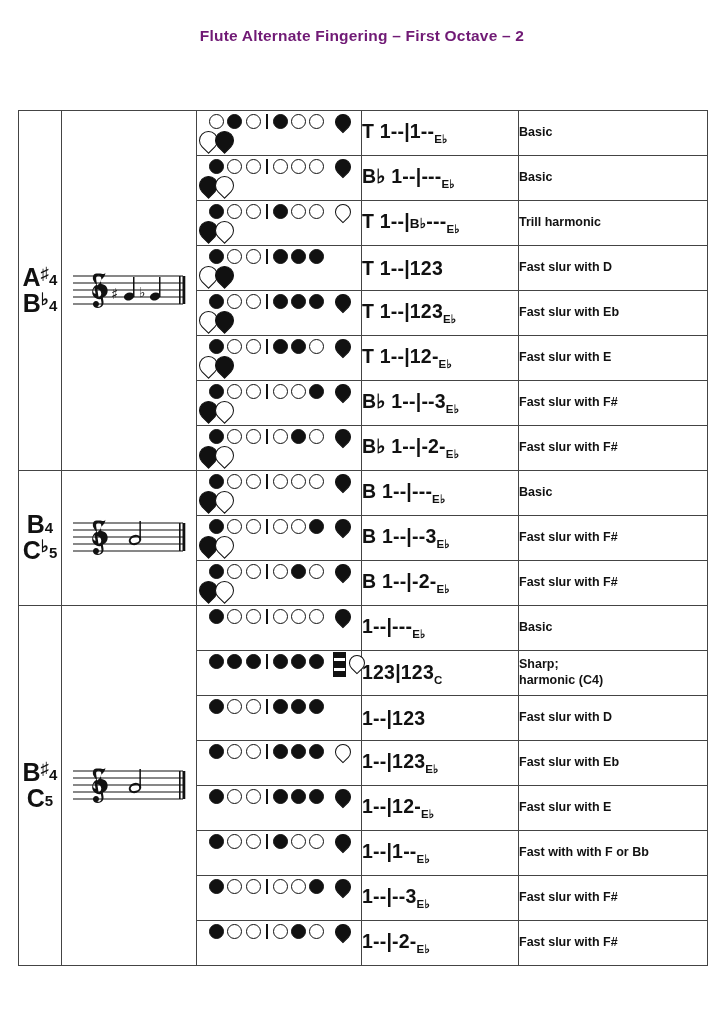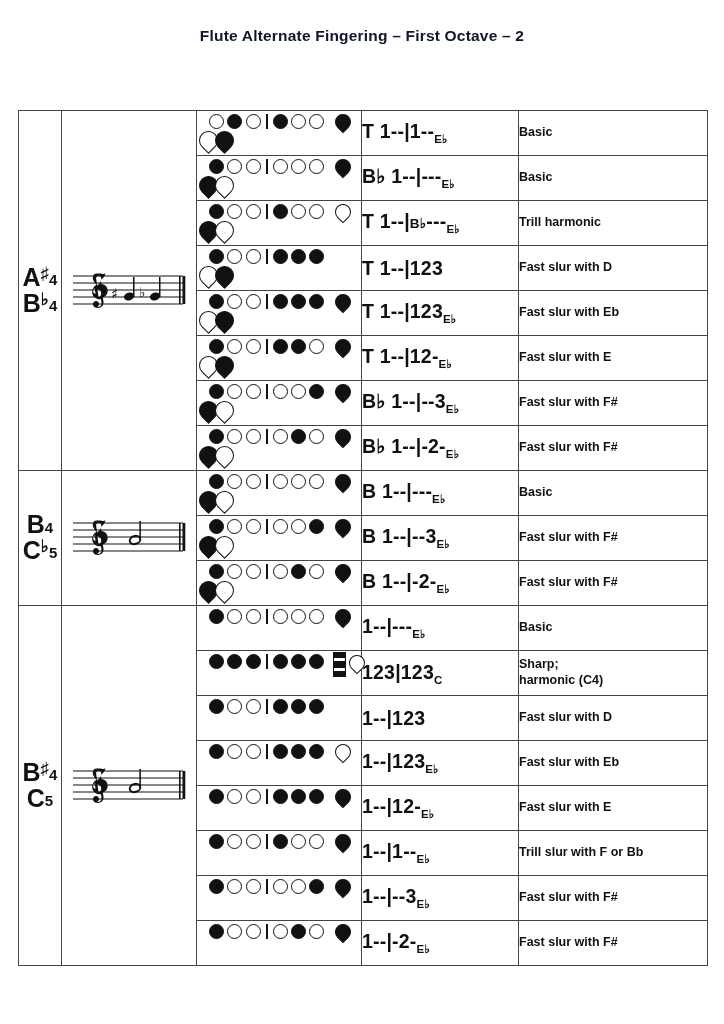--- a/index.html
+++ b/index.html
@@ -1,21 +1,21 @@
 <!DOCTYPE html>
 <html><head>
 <meta charset="utf-8">
 <style>
   html,body{margin:0;padding:0;background:#ffffff;}
   body{width:724px;height:1024px;font-family:"Liberation Sans",sans-serif;color:#111111;}
   .page{position:relative;width:724px;height:1024px;box-sizing:border-box;}
 
   .title{
     position:absolute;top:27px;left:0;width:724px;text-align:center;
-    font-size:15.5px;font-weight:bold;letter-spacing:.2px;color:#0f172a;
+    font-size:15.5px;font-weight:bold;letter-spacing:.2px;color:#701a75;
   }
 
   table.chart{
     position:absolute;top:110px;left:18px;
     border-collapse:collapse;
     table-layout:fixed;
     width:689px;
   }
   table.chart td{
     border:1px solid #444;
@@ -550,21 +550,21 @@
                 <div class="hole closed"></div>
                 <div class="hole open"></div>
                 <div class="hole open"></div>
               </div>
               <div class="drop rightkey filled" style="left: 138px;"></div>
             </div>
           </td>
           <td class="not-cell">
             <div class="notation">1--|1--<span class="sub">E♭</span></div>
           </td>
-          <td class="desc-cell">Trill slur with F or Bb</td>
+          <td class="desc-cell">Fast with with F or Bb</td>
         </tr>
         <tr>
           <td class="fing-cell">
             <div class="fing">
               <div class="holes">
                 <div class="hole closed"></div>
                 <div class="hole open"></div>
                 <div class="hole open"></div>
                 <div class="bar"></div>
                 <div class="hole open"></div>

